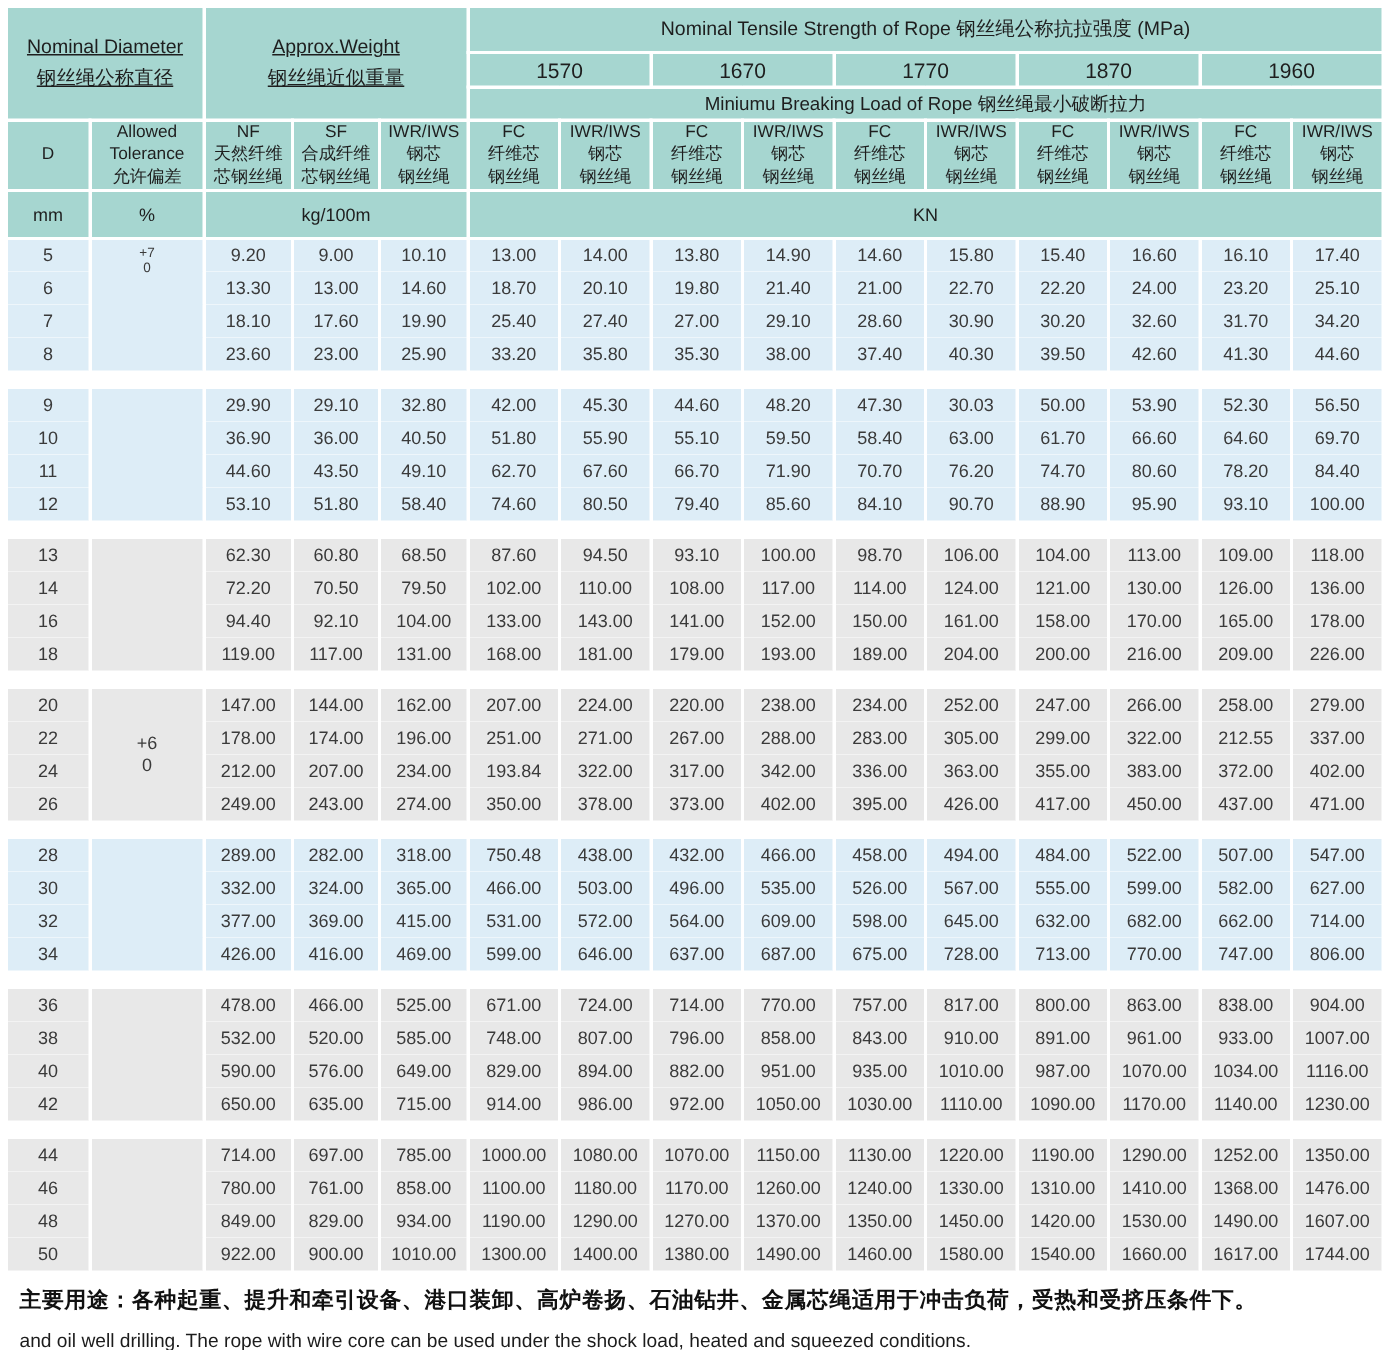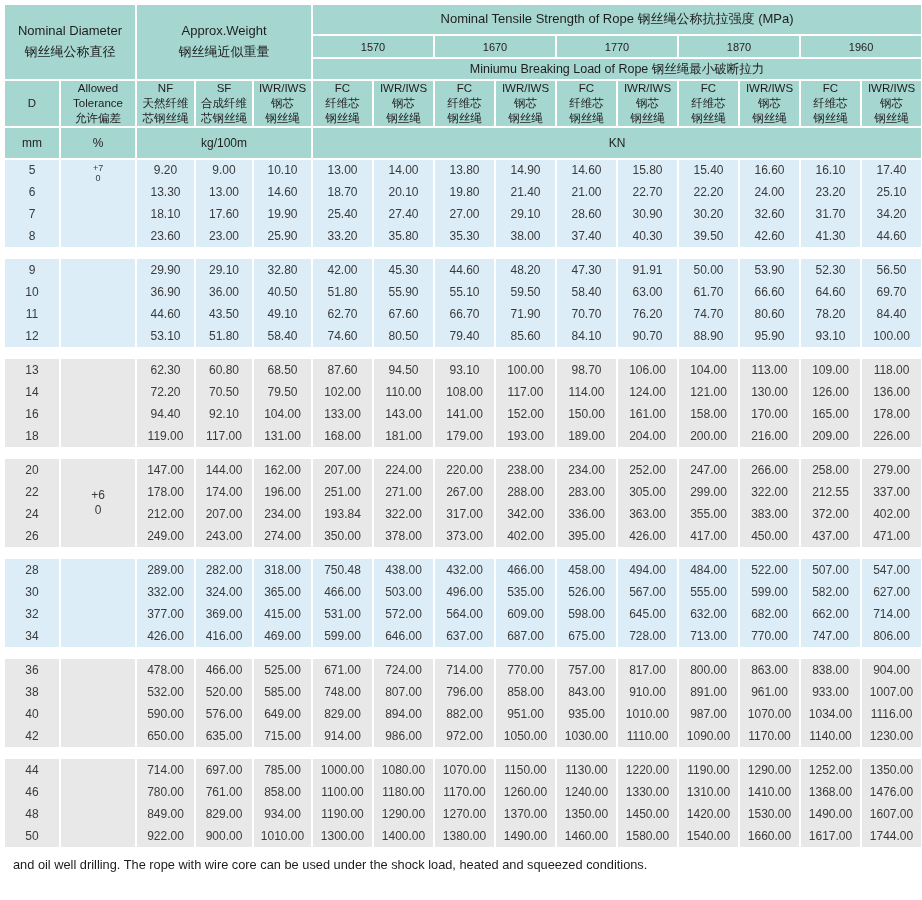--- a/index.html
+++ b/index.html
@@ -6,22 +6,22 @@
   body { background:#fff; font-family:"Liberation Sans", sans-serif; }
   .page { width:922px; height:900px; background:#fff; padding:3px 3px 0 3px; overflow:hidden; }
 
   table.spec { border-collapse:collapse; table-layout:fixed; width:916px; }
   table.spec th, table.spec td { overflow:hidden; white-space:nowrap; }
 
   
   thead th { background:#a6d6d0; border:2px solid #fff; font-weight:normal; color:#1e1e1e; text-align:center; vertical-align:middle; }
   tr.h1 th { height:76px; font-size:13px; }
   tr.h1 th.top-span { height:30px;margin-left:41px; }
-  tr.h1 div { line-height:1.6; }
-  tr.h2 th { height:23px; font-size:11px; }
+  tr.h1 div { line-height:1.6;text-decoration:underline; }
+  tr.h2 th { height:23px; font-size:14px; }
   tr.h3 th { height:21px; font-size:12.5px;margin-top:41px; }
   tr.h4 th { height:38px; font-size:11.5px; line-height:1.3; }
   tr.h4 th div { line-height:1.3; }
   tr.h5 th { height:32px; font-size:12px; }
 
   
   tbody td { border-left:2px solid #fff; border-right:2px solid #fff; text-align:center; font-size:12px; color:#3a3a3a; }
   tr.data { height:22px; }
   tr.sep td { background:#fff !important; height:12px; border:none; }
   tbody tr.bg-blue td { background:#ddedf7; }
@@ -235,21 +235,21 @@
           <td>9</td>
           <td rowspan="4" class="tol"></td>
           <td>29.90</td>
           <td>29.10</td>
           <td>32.80</td>
           <td>42.00</td>
           <td>45.30</td>
           <td>44.60</td>
           <td>48.20</td>
           <td>47.30</td>
-          <td>91.91</td>
+          <td>30.03</td>
           <td>50.00</td>
           <td>53.90</td>
           <td>52.30</td>
           <td>56.50</td>
         </tr>
         <tr class="data bg-blue">
           <td>10</td>
           <td>36.90</td>
           <td>36.00</td>
           <td>40.50</td>
@@ -633,15 +633,16 @@
           <td>1580.00</td>
           <td>1540.00</td>
           <td>1660.00</td>
           <td>1617.00</td>
           <td>1744.00</td>
         </tr>
       </tbody>
   </table>
 
   <div class="footer">
+    <div class="footer-zh">主要用途：各种起重、提升和牵引设备、港口装卸、高炉卷扬、石油钻井、金属芯绳适用于冲击负荷，受热和受挤压条件下。</div>
     <div class="footer-en">and oil well drilling. The rope with wire core can be used under the shock load, heated and squeezed conditions.</div>
   </div>
 </div>
 
 </body></html>

